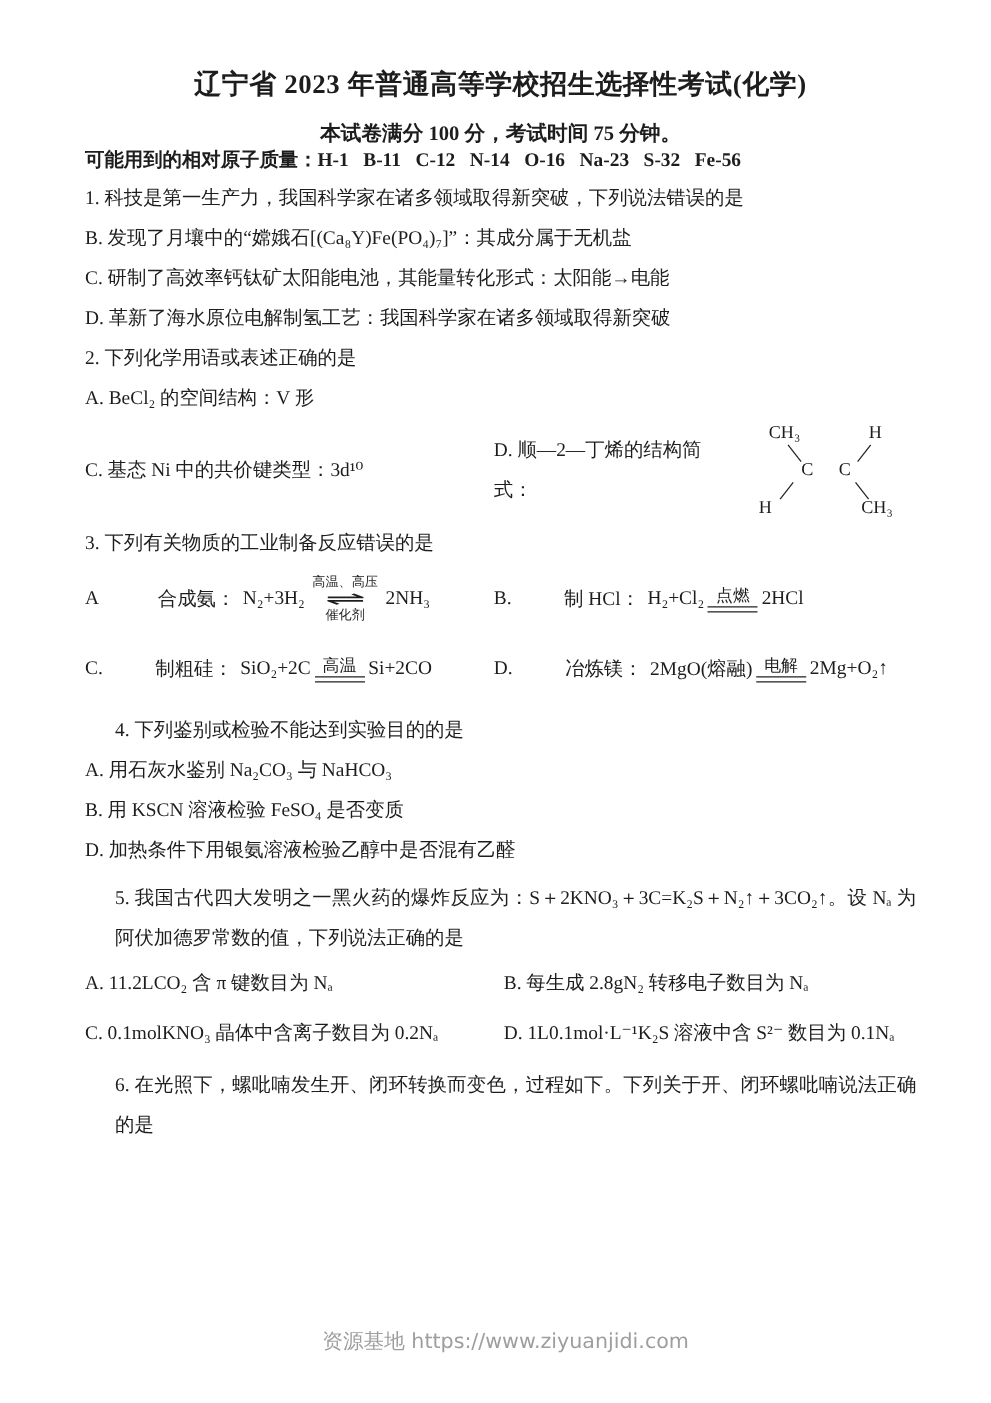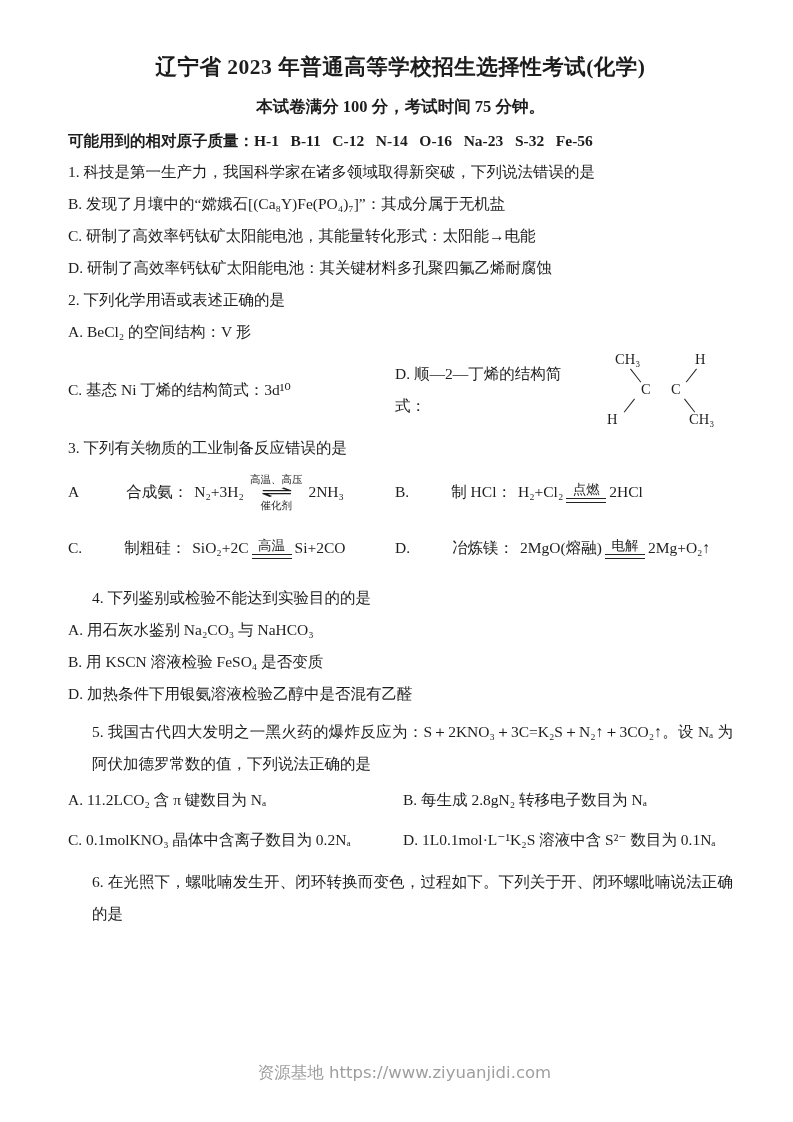--- a/index.html
+++ b/index.html
@@ -9,21 +9,21 @@
     background: #ffffff;
     color: #1d1d1d;
     font-family: "Liberation Serif", "DejaVu Serif", serif;
     overflow: hidden;
     position: relative;
   }
   .page { padding: 52px 60px 0 68px; }
 
   .title { font-size: 21.5px; font-weight: bold; text-align: center; margin: 0; letter-spacing: 0.5px; }
   .subtitle { font-size: 16.5px; font-weight: bold; text-align: center; margin-top: 15px; }
-  .masses { font-size: 15.5px; font-weight: bold; margin-top: 13px; white-space: pre-wrap; }
+  .masses { font-size: 15.5px; font-weight: bold; white-space: pre-wrap; }
   .section { font-size: 15.5px; font-weight: bold; line-height: 32px; margin-top: 5px; text-align: justify; }
 
   .stem { font-size: 15.5px; line-height: 32px; text-align: justify; }
   .opt  { font-size: 15.5px; line-height: 32px; }
 
   .cols { display: grid; grid-template-columns: 327px 1fr; }
   .q5 .cols { grid-template-columns: 335px 1fr; }
   .q5 .opt { line-height: 40px; }
 
   
@@ -72,30 +72,30 @@
 <div class="page">
 
   <h1 class="title">辽宁省 2023 年普通高等学校招生选择性考试(化学)</h1>
   <div class="subtitle">本试卷满分 100 分，考试时间 75 分钟。</div>
   <div class="masses">可能用到的相对原子质量：H-1   B-11   C-12   N-14   O-16   Na-23   S-32   Fe-56</div>
 
   <div class="q">
     <div class="stem mt4">1. 科技是第一生产力，我国科学家在诸多领域取得新突破，下列说法错误的是</div>
     <div class="opt">B. 发现了月壤中的“嫦娥石[(Ca₈Y)Fe(PO₄)₇]”：其成分属于无机盐</div>
     <div class="opt">C. 研制了高效率钙钛矿太阳能电池，其能量转化形式：太阳能→电能</div>
-    <div class="opt">D. 研制了高效率钙钛矿太阳能电池：其关键材料多孔聚四氟乙烯耐腐蚀</div>
+    <div class="opt">D. 革新了海水原位电解制氢工艺：我国科学家在诸多领域取得新突破</div>
   </div>
 
   <div class="q">
     <div class="stem">2. 下列化学用语或表述正确的是</div>
     <div class="cols">
       <div class="opt">A. BeCl₂ 的空间结构：V 形</div>
     </div>
     <div class="q2r2">
-      <div class="opt">C. 基态 Ni 丁烯的结构简式：3d¹⁰</div>
+      <div class="opt">C. 基态 Ni 中的共价键类型：3d¹⁰</div>
       <div class="opt optD">
         <span>D. 顺—2—丁烯的结构简式：</span>
         <span class="structure">
           <span class="s s-tl">CH₃</span>
           <span class="s s-tr">H</span>
           <span class="s s-cl">C</span>
           <span class="s s-cr">C</span>
           <span class="s s-bl">H</span>
           <span class="s s-br">CH₃</span>
           <i class="bond b1"></i>

